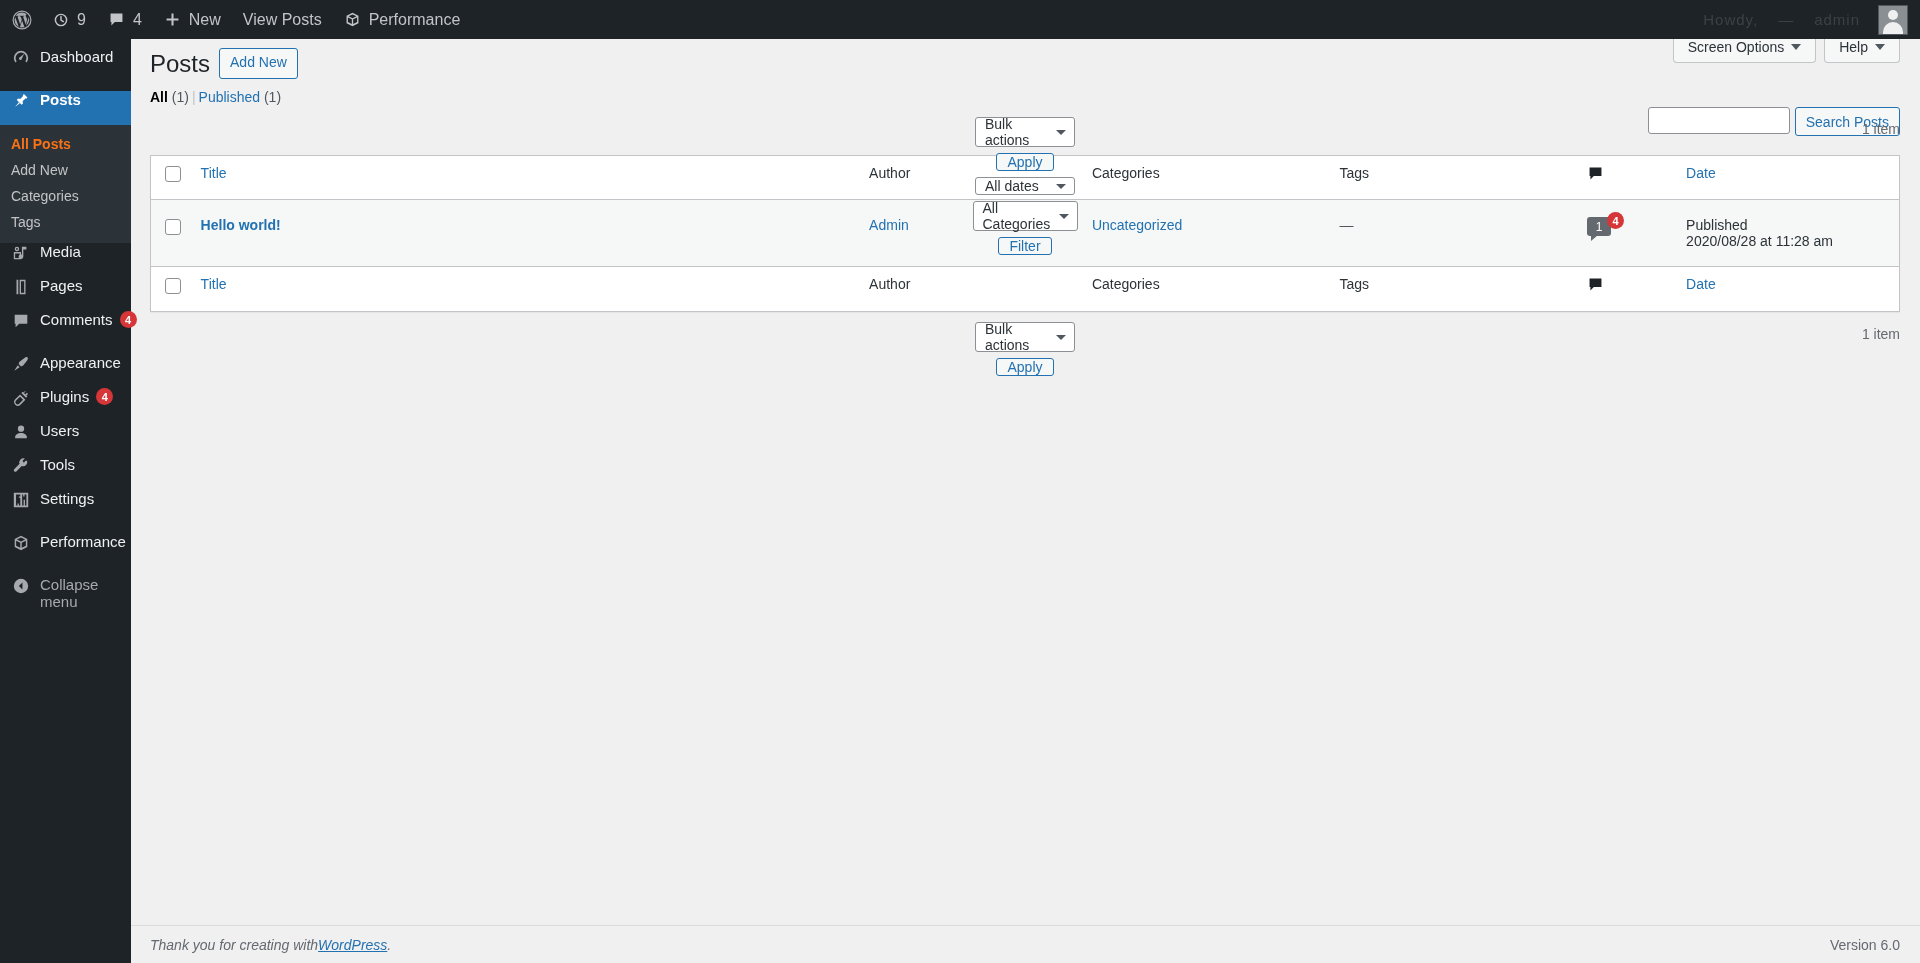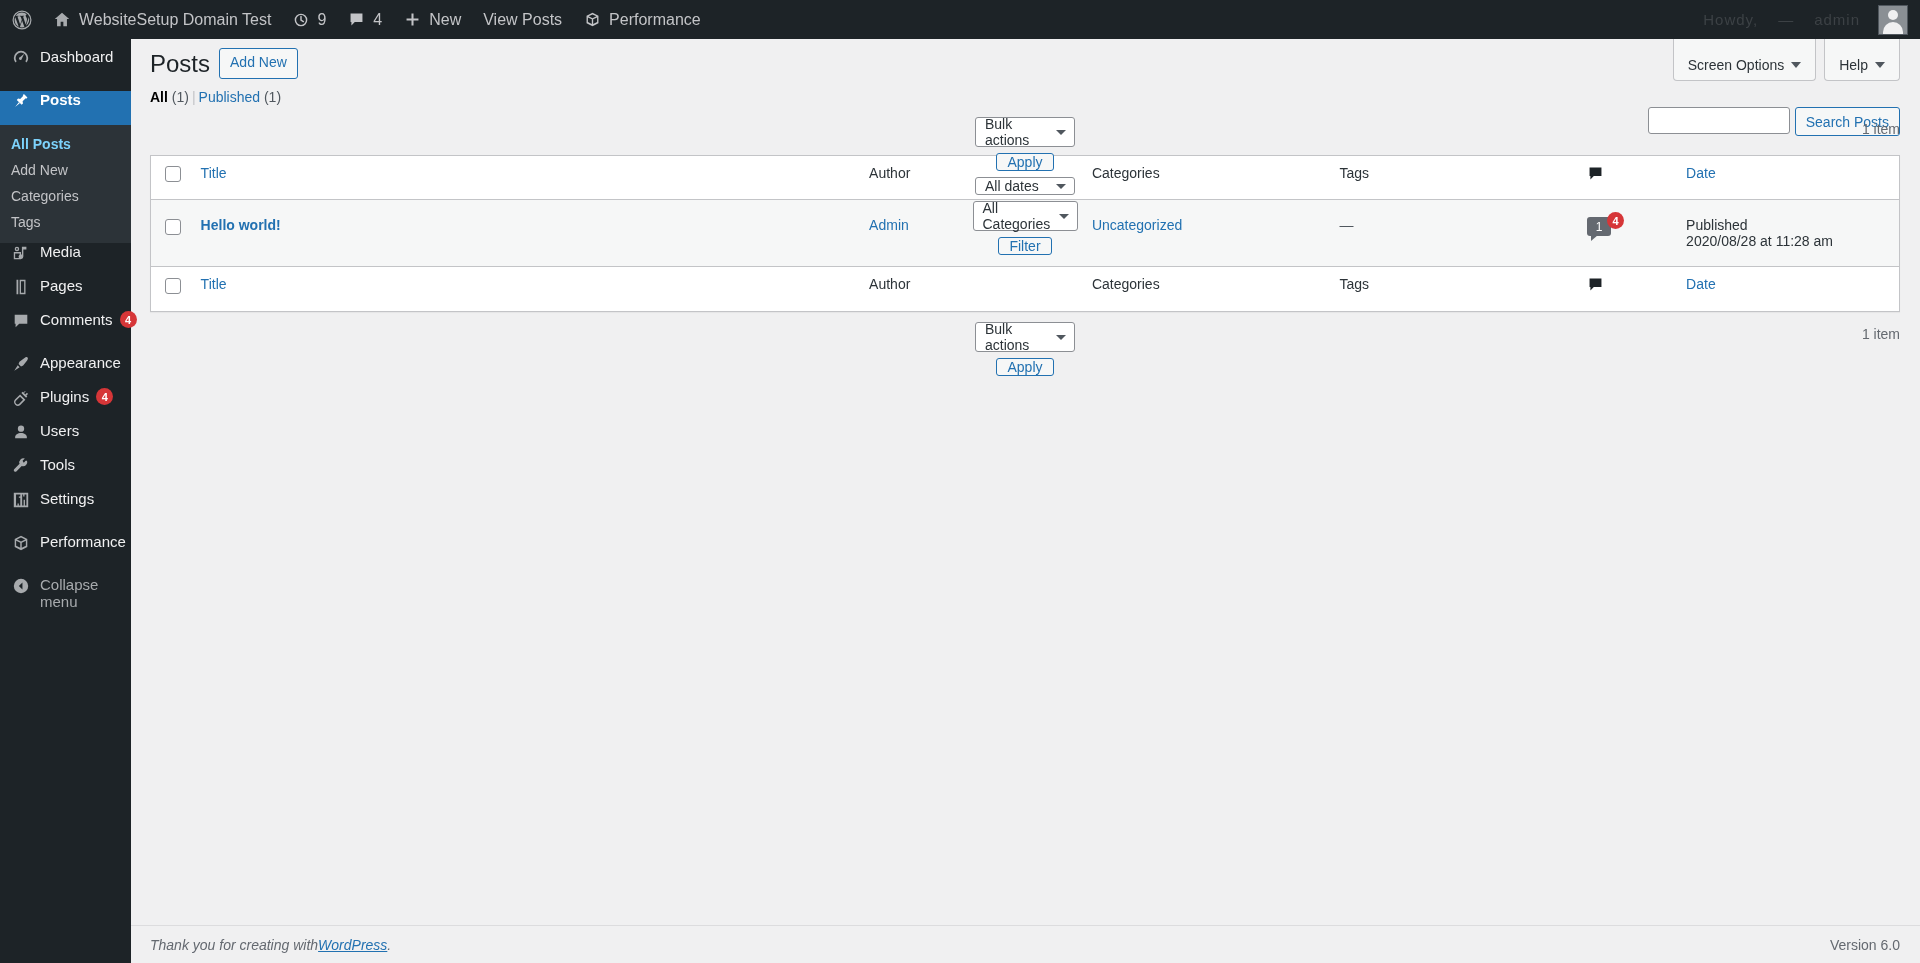--- a/index.html
+++ b/index.html
@@ -76,21 +76,21 @@
     content: ""; position: absolute; right: -8px; top: 50%;
     margin-top: -8px; border: 8px solid transparent;
     border-right-color: #f0f0f1;
   }
   .menu-sep { height: 9px; }
   .submenu { background: #2c3338; padding: 6px 0 8px 0; }
   .submenu-item {
     padding: 5px 0 5px 11px;
     font-size: 14px; color: #c3c4c7; cursor: pointer;
   }
-  .submenu-item.current { color: #7dd3fc; font-weight: 600; }
+  .submenu-item.current { color: #f97316; font-weight: 600; }
   .mi-badge {
     margin-left: 7px;
     background: #d63638; color: #fff;
     font-size: 11px; font-weight: 600;
     min-width: 17px; height: 17px; border-radius: 9px;
     display: inline-flex; align-items: center; justify-content: center;
     padding: 0 5px;
   }
   .collapse {
     color: #a7aaad; font-size: 15px; font-weight: normal;
@@ -102,21 +102,21 @@
     width: 1789px; height: 924px;
     background: #f0f0f1;
   }
   .screen-meta {
     position: absolute; right: 20px; top: 0;
     display: flex; gap: 8px;
   }
   .meta-tab {
     background: #f6f7f7; border: 1px solid #c3c4c7; border-top: none;
     border-radius: 0 0 4px 4px;
-    padding: 18px 14px 7px 14px;
+    padding: 0 14px 7px 14px;
     font-size: 14px; color: #2c3338; cursor: pointer;
     display: flex; align-items: center; gap: 7px;
   }
   .caret-d {
     width: 0; height: 0;
     border-left: 5px solid transparent; border-right: 5px solid transparent;
     border-top: 6px solid #50575e;
   }
 
   .wrap { padding: 0 20px 0 19px; }
@@ -276,28 +276,20 @@
 
 <div id="adminbar">
   <div class="ab-item ab-logo">
     <span>
       <svg class="ic" width="20" height="20" viewBox="0 0 20 20" fill="#a7aaad">
         <path d="M10 .5A9.5 9.5 0 1 0 19.5 10 9.51 9.51 0 0 0 10 .5zm0 1.2a8.3 8.3 0 1 1 0 16.6 8.3 8.3 0 0 1 0-16.6zM2.6 10a7.4 7.4 0 0 0 4.17 6.66L3.24 7.2A7.36 7.36 0 0 0 2.6 10zm12.4-.37c0-.92-.33-1.56-.61-2.05-.38-.61-.74-1.13-.74-1.74 0-.68.52-1.31 1.25-1.31h.1A7.38 7.38 0 0 0 10 2.62a7.4 7.4 0 0 0-6.18 3.32h.47c.77 0 1.97-.1 1.97-.1.4-.2.45.56.05.6 0 0-.4.05-.85.07l2.7 8.04L9.8 9.7 8.64 6.51c-.4-.02-.78-.07-.78-.07-.4-.02-.36-.62.04-.6 0 0 1.22.1 1.95.1.77 0 1.97-.1 1.97-.1.4-.2.45.56.05.6 0 0-.4.05-.85.07l2.68 7.98.74-2.47c.32-1.03.57-1.77.57-2.4zm-4.88 1.02-2.23 6.46a7.42 7.42 0 0 0 4.56-.12l-.05-.1-2.28-6.24zm6.38-4.2c.3.58.05 1.72-.33 2.9l-2.2 6.36A7.4 7.4 0 0 0 16.5 6.45z"></path>
       </svg>
     </span>
   </div>
 
-  <div class="ab-item">
-    <span>
-      <svg class="ic" width="18" height="18" viewBox="0 0 20 20" fill="#a7aaad">
-        <path d="M10 2 2 9h2.5v8h4v-5h3v5h4V9H18L10 2z"></path>
-      </svg>
-    </span>
-    <span>WebsiteSetup Domain Test</span>
-  </div>
 
   <div class="ab-item">
     <span>
       <svg class="ic" width="16" height="16" viewBox="0 0 20 20" fill="none" stroke="#c3c4c7" stroke-width="1.8">
         <circle cx="10" cy="10" r="7"></circle>
         <path d="M10 5.5V10l3 2" stroke-linecap="round"></path>
       </svg>
     </span>
     <span>9</span>
   </div>

